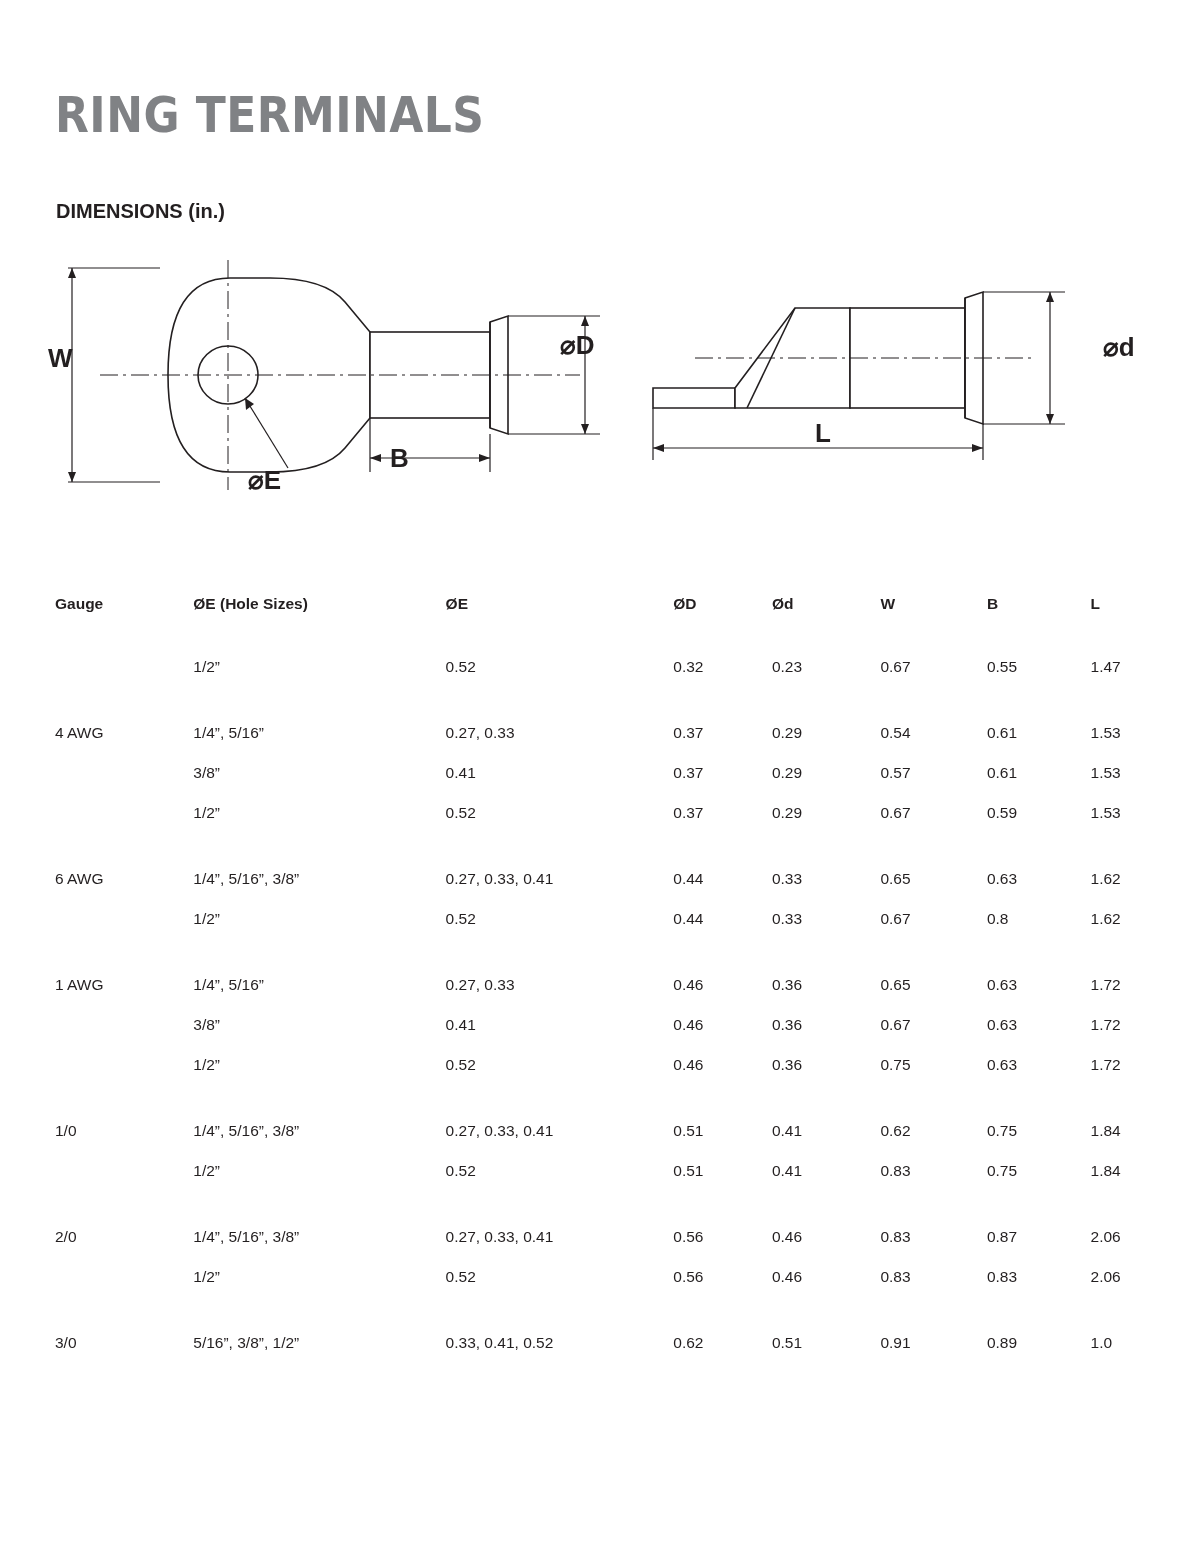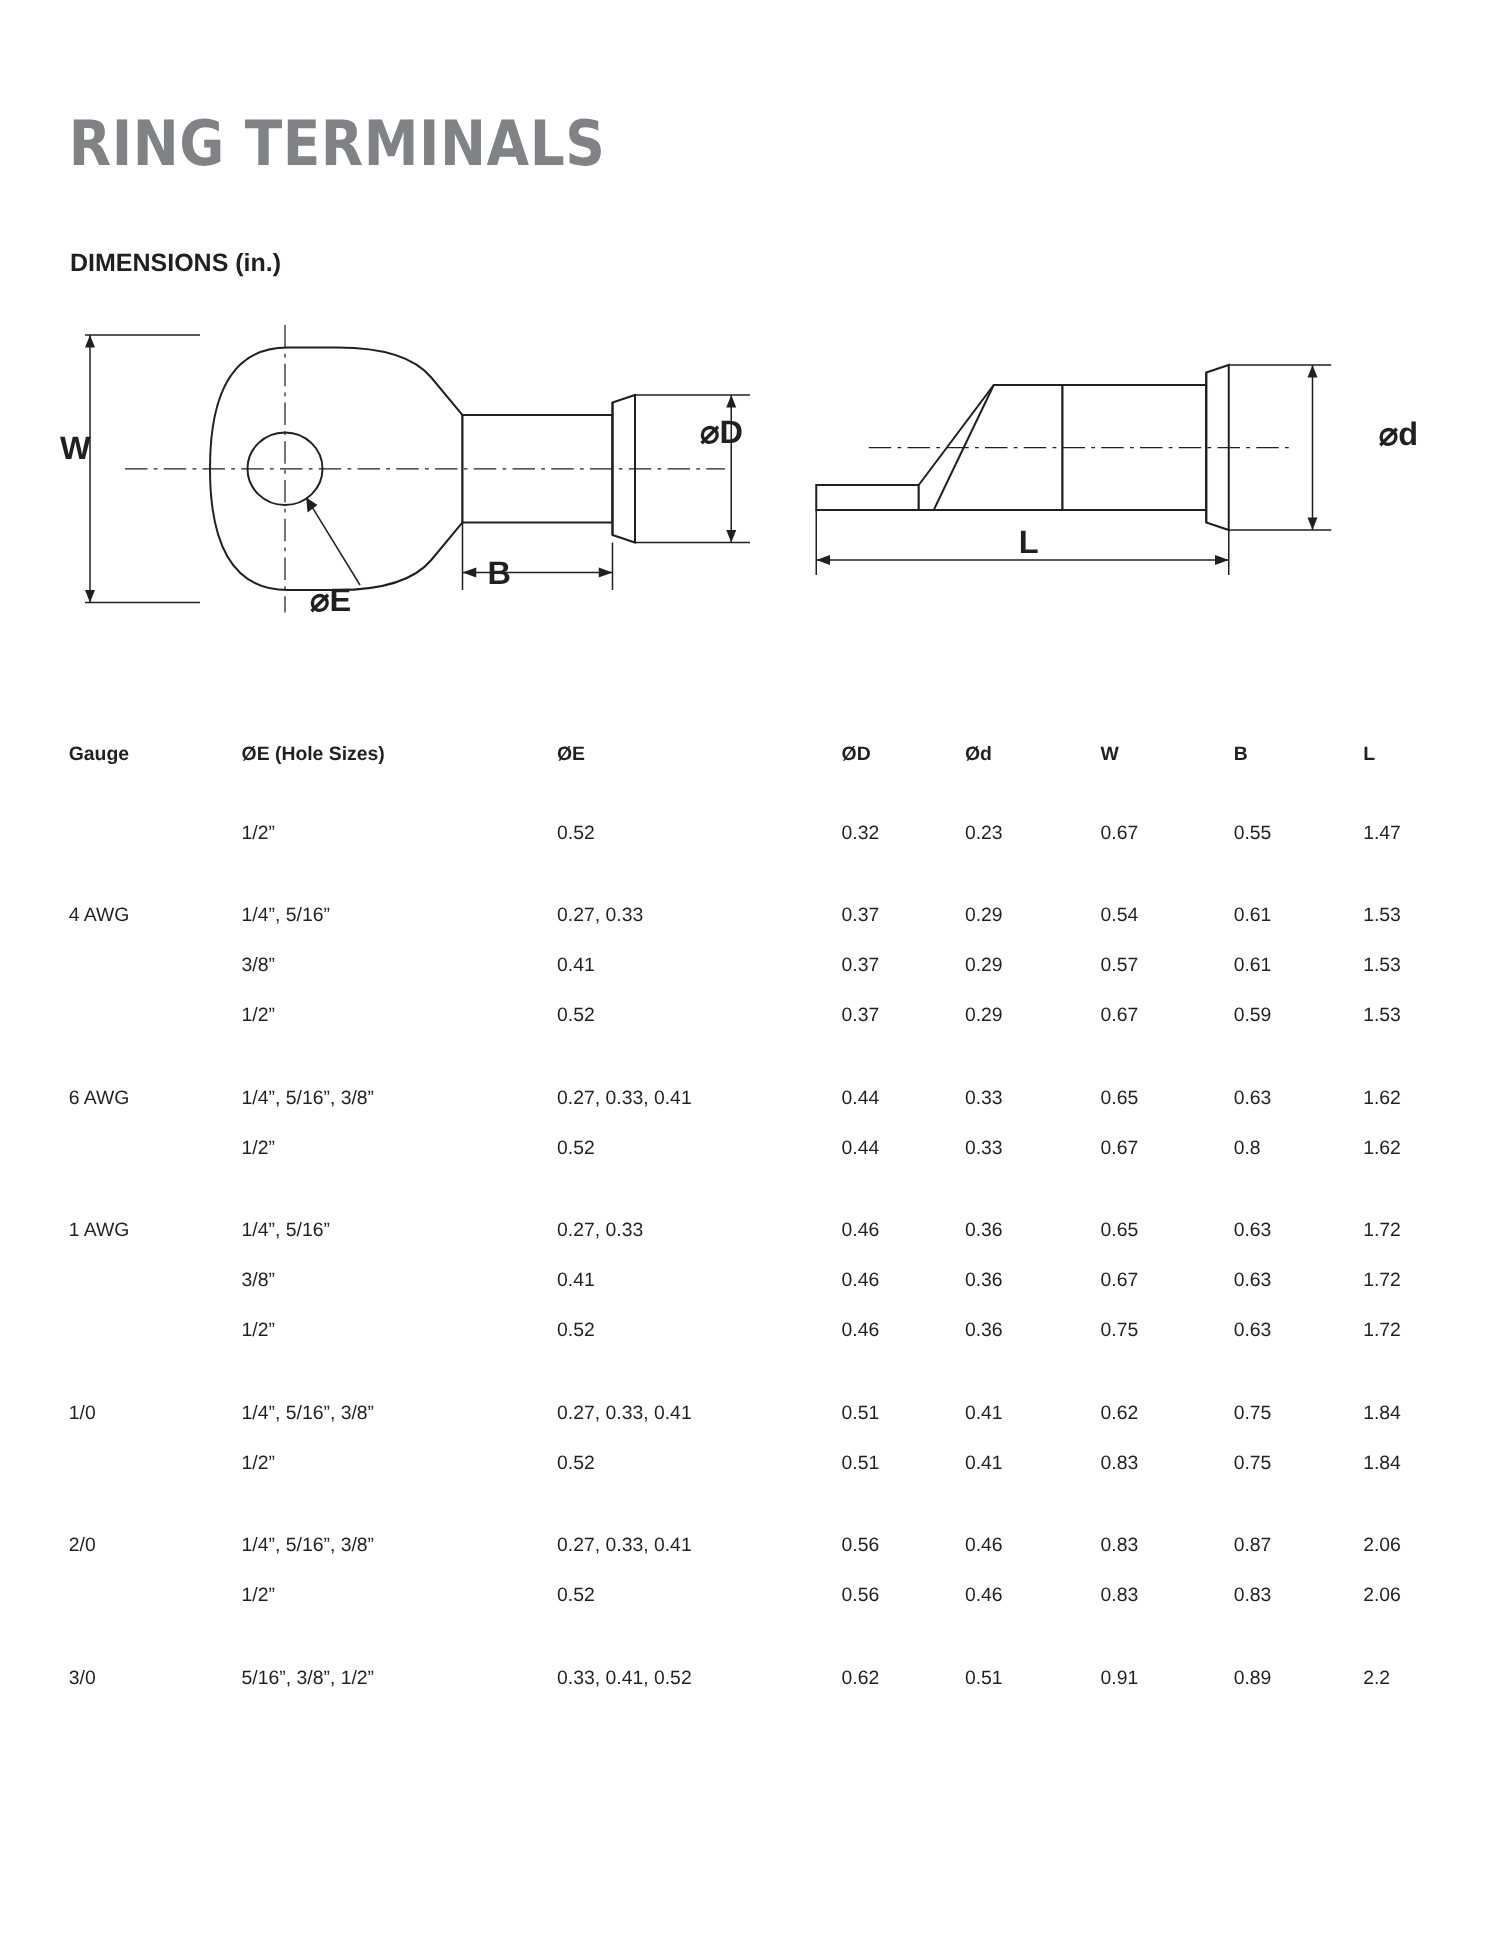--- a/index.html
+++ b/index.html
@@ -361,20 +361,20 @@
           <td colspan="8"></td>
         </tr>
         <tr>
           <td class="c-gauge">3/0</td>
           <td class="c-holes">5/16”, 3/8”, 1/2”</td>
           <td class="c-e">0.33, 0.41, 0.52</td>
           <td class="c-d">0.62</td>
           <td class="c-dd">0.51</td>
           <td class="c-w">0.91</td>
           <td class="c-b">0.89</td>
-          <td class="c-l">2.2</td>
+          <td class="c-l">1.0</td>
         </tr>
         <tr class="group-gap">
           <td colspan="8"></td>
         </tr>
       </tbody>
   </table>
 </div>
 
 </body></html>

